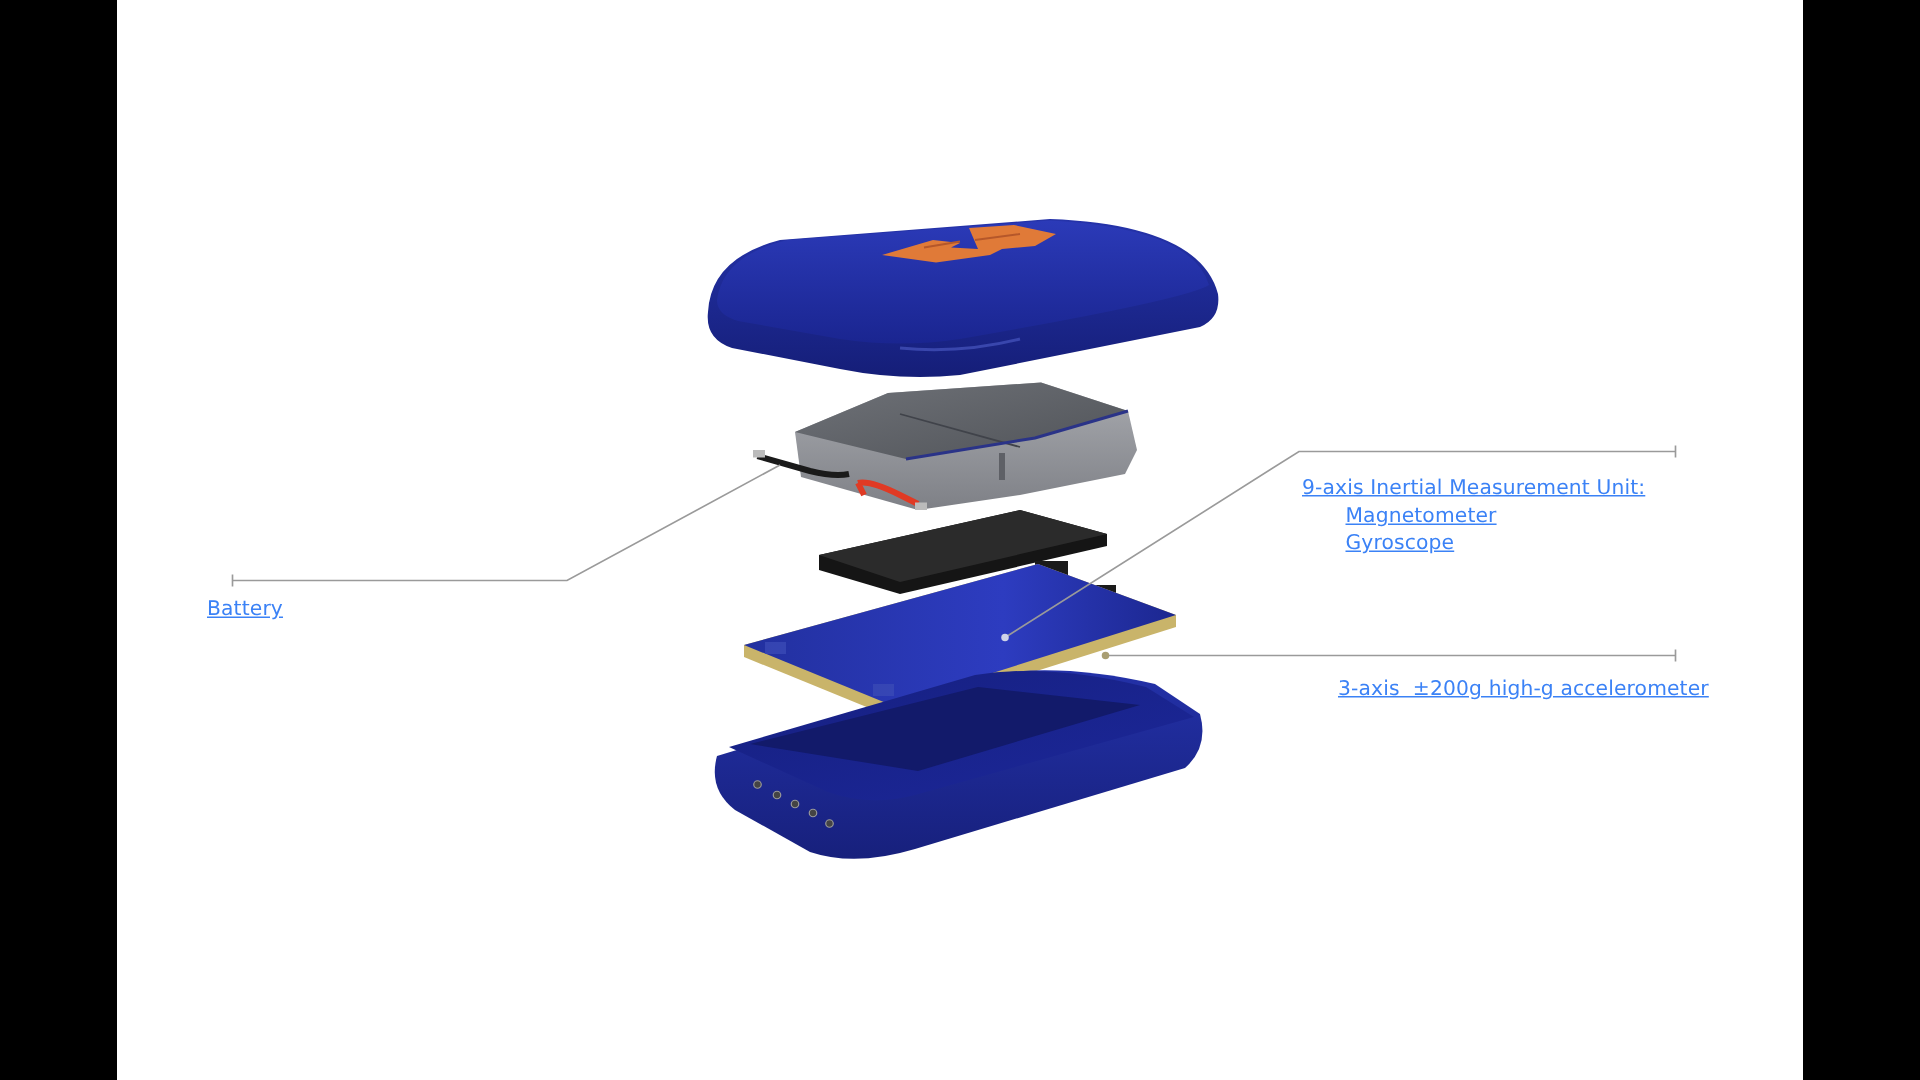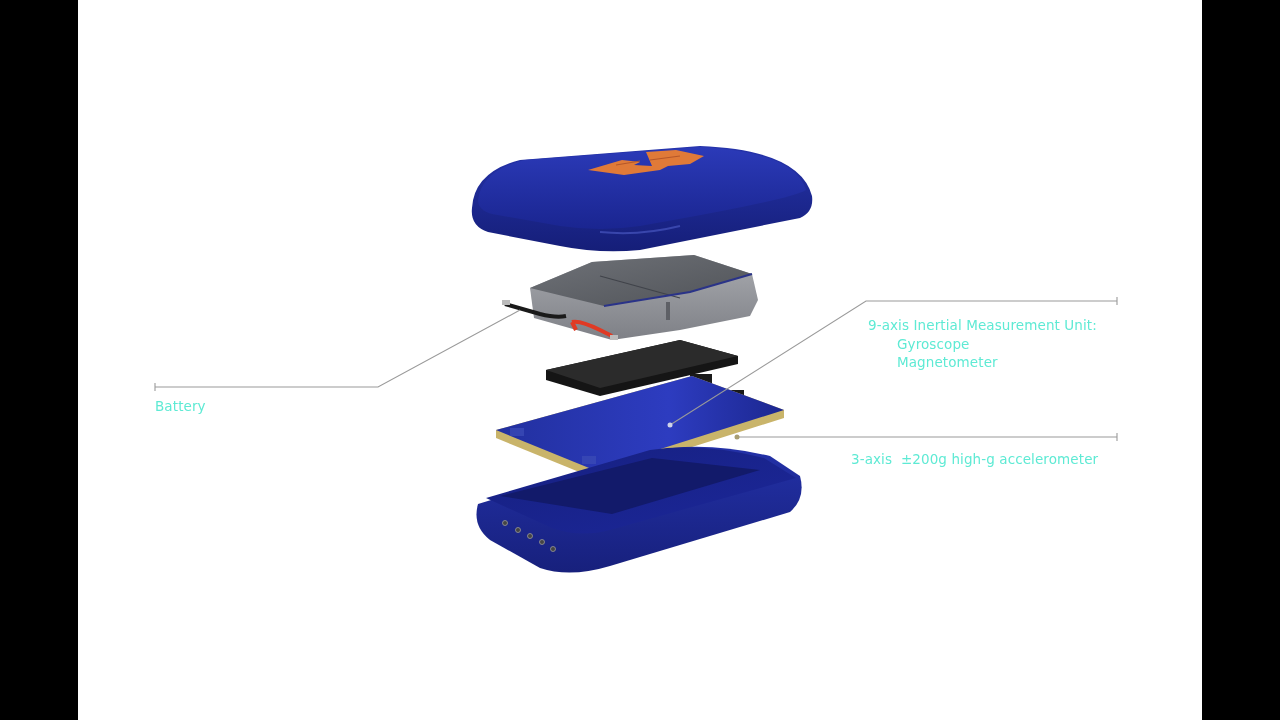--- a/index.html
+++ b/index.html
@@ -1,24 +1,24 @@
 <!DOCTYPE html>
 <html><head>
 <meta charset="utf-8">
 <style>
   html, body { margin:0; padding:0; }
   body { width:1280px; height:720px; background:#000; position:relative; overflow:hidden;
          font-family:"DejaVu Sans", sans-serif; }
   .canvas { position:absolute; left:78px; top:0; width:1124px; height:720px; background:#fff; }
   svg.art { position:absolute; left:0; top:0; width:1280px; height:720px; }
-  .label { position:absolute; color:#5eead4; font-size:13.5px; line-height:18.5px; letter-spacing:0.1px; white-space:nowrap; }
+  .label { position:absolute; color:#3b82f6; font-size:13.5px; line-height:18.5px; letter-spacing:0.1px; white-space:nowrap;text-decoration:underline; }
   .label .indent { padding-left:29px; display:block; }
-  #lbl-battery { left:155px; top:397px; }
+  #lbl-battery { left:138px; top:397px; }
   #lbl-imu { left:868px; top:316px; }
-  #lbl-highg { left:851px; top:450px;text-align:center; }
+  #lbl-highg { left:892px; top:450px;text-align:center; }
 </style>
 </head>
 <body>
 
 <div class="canvas"></div>
 
 <svg class="art" viewBox="0 0 1280 720">
   <defs>
     <linearGradient id="capTop" x1="0" y1="0" x2="0" y2="1">
       <stop offset="0" stop-color="#2b3ab8"></stop>
@@ -112,19 +112,19 @@
   <circle cx="670" cy="425" r="2.5" fill="#cfd3e8"></circle>
   <circle cx="737" cy="437" r="2.5" fill="#a99e72"></circle>
 </svg>
 
 <div class="label" id="lbl-battery">
   <span>Battery</span>
 </div>
 
 <div class="label" id="lbl-imu">
   <span style="display:block">9-axis Inertial Measurement Unit:</span>
+  <span class="indent">Magnetometer</span>
   <span class="indent">Gyroscope</span>
-  <span class="indent">Magnetometer</span>
 </div>
 
 <div class="label" id="lbl-highg">
   <span style="white-space:pre">3-axis  ±200g high-g accelerometer</span>
 </div>
 
 </body></html>

